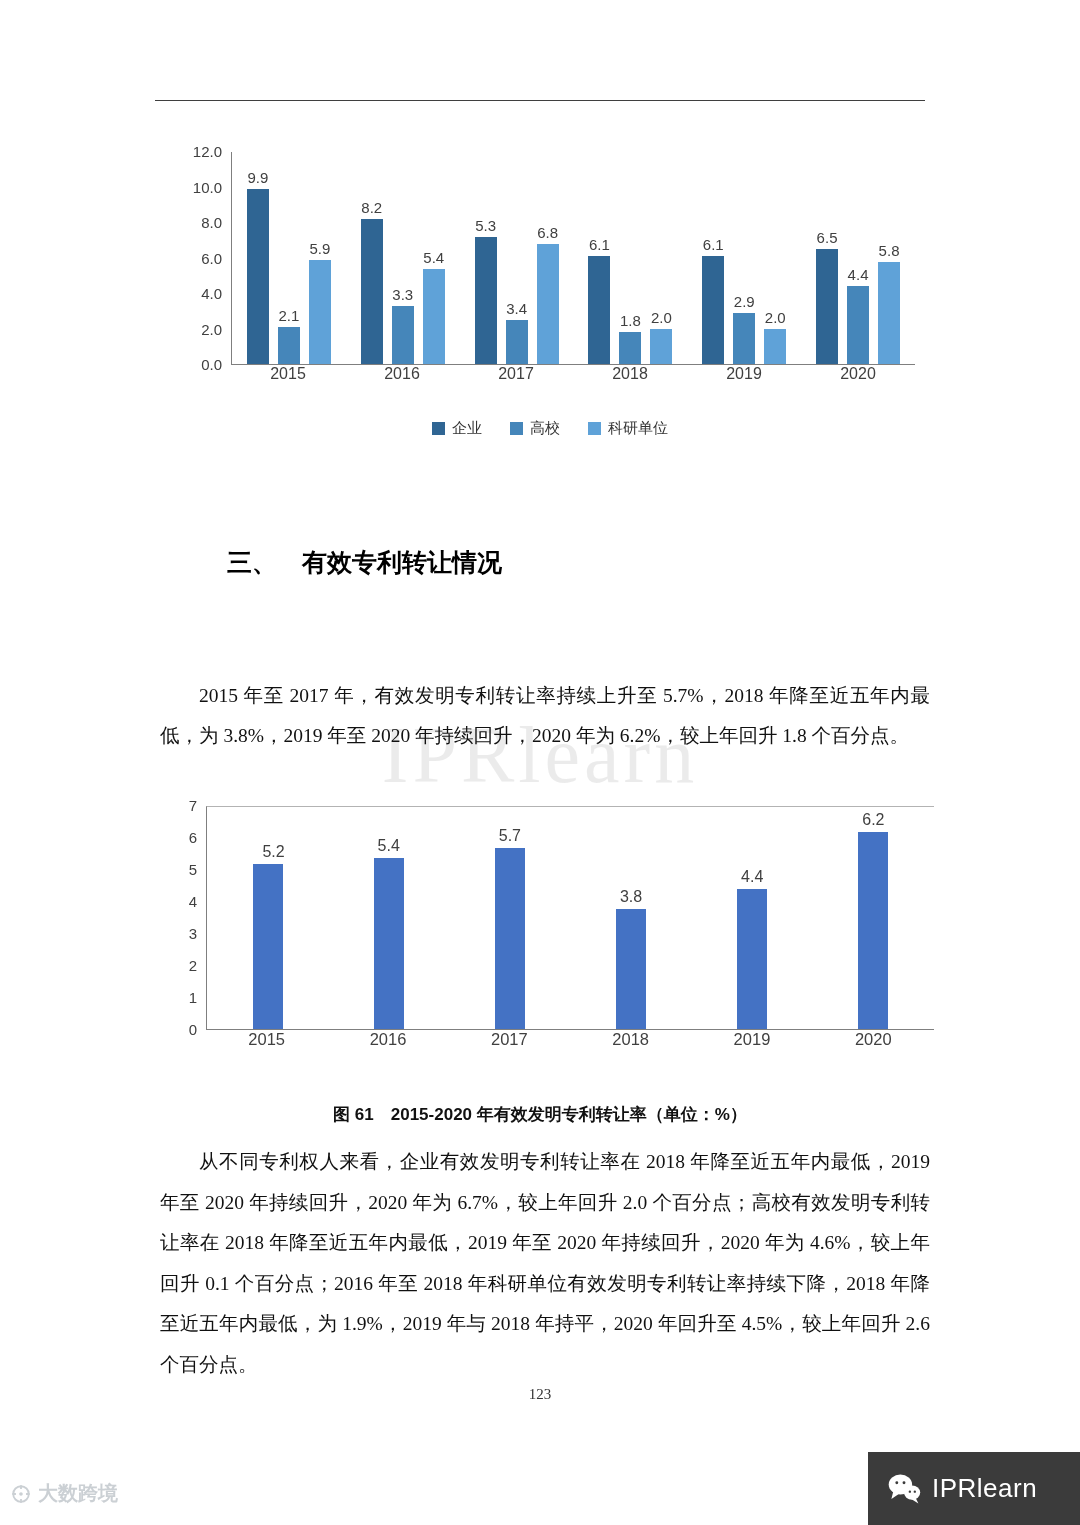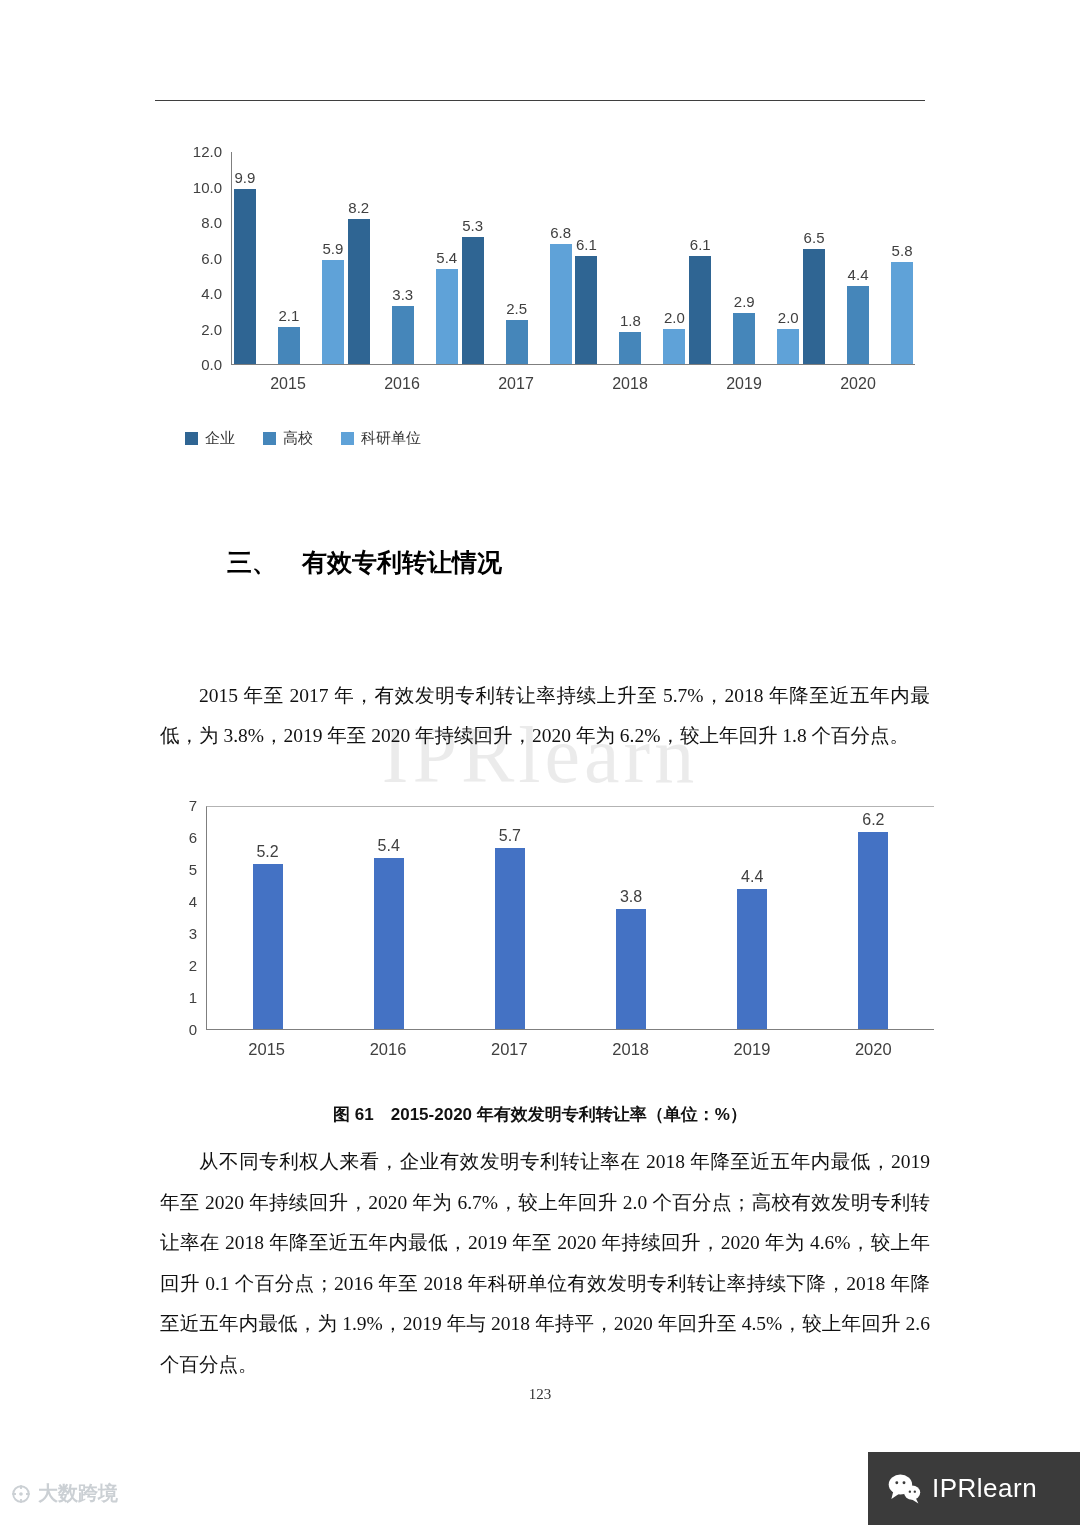--- a/index.html
+++ b/index.html
@@ -15,29 +15,29 @@
 
   
   .chart{position:absolute;}
   .chart-body{display:flex;align-items:stretch;}
   .yaxis{width:46px;display:flex;flex-direction:column;justify-content:space-between;
     align-items:flex-end;padding-right:9px;box-sizing:border-box;
     font-family:"Liberation Sans","DejaVu Sans",sans-serif;font-size:15px;color:#404040;}
   .ytick{height:0;line-height:0;}
   .plot{position:relative;flex:1;border-left:1px solid #7f7f7f;border-bottom:1px solid #7f7f7f;
     display:flex;justify-content:space-around;align-items:flex-end;box-sizing:border-box;}
-  .bar-group{display:flex;gap:22px;height:100%;}
+  .bar-group{display:flex;gap:9px;height:100%;}
   .bar-wrap{position:relative;height:100%;}
   .bar{position:absolute;bottom:0;left:0;width:100%;}
   .bar-label{position:absolute;left:50%;transform:translateX(-50%);white-space:nowrap;
     font-family:"Liberation Sans","DejaVu Sans",sans-serif;font-size:15px;color:#404040;}
-  .xaxis{display:flex;margin-top:10px;font-family:"Liberation Sans","DejaVu Sans",sans-serif;
+  .xaxis{display:flex;font-family:"Liberation Sans","DejaVu Sans",sans-serif;
     font-size:16px;color:#404040;}
   .xtick{flex:1;text-align:center;}
-  .legend{display:flex;gap:28px;margin-top:36px;
+  .legend{display:flex;justify-content:center;gap:28px;margin-top:36px;
     font-family:Liberation Mono, monospace;font-size:15px;color:#333;}
   .legend-item{display:flex;align-items:center;gap:7px;}
   .swatch{width:13px;height:13px;display:inline-block;}
 
   .chart-60{left:185px;top:152px;width:730px;}
   .chart-60 .bar-wrap{width:22px;}
   .chart-60 .xaxis{margin-left:46px;}
 
   .chart-61{left:172px;top:806px;width:762px;}
   .chart-61 .yaxis{width:34px;}
@@ -123,21 +123,21 @@
               <div class="bar-label" style="bottom: calc(45% + 3px);">5.4</div>
               <div class="bar" style="height: 45%; background: rgb(95, 162, 216);"></div>
             </div>
           </div>
           <div class="bar-group">
             <div class="bar-wrap">
               <div class="bar-label" style="bottom: calc(60% + 3px);">5.3</div>
               <div class="bar" style="height: 60%; background: rgb(47, 101, 147);"></div>
             </div>
             <div class="bar-wrap">
-              <div class="bar-label" style="bottom: calc(20.8333% + 3px);">2.5</div>
+              <div class="bar-label" style="bottom: calc(20.8333% + 3px);">3.4</div>
               <div class="bar" style="height: 20.8333%; background: rgb(69, 134, 186);"></div>
             </div>
             <div class="bar-wrap">
               <div class="bar-label" style="bottom: calc(56.6667% + 3px);">6.8</div>
               <div class="bar" style="height: 56.6667%; background: rgb(95, 162, 216);"></div>
             </div>
           </div>
           <div class="bar-group">
             <div class="bar-wrap">
               <div class="bar-label" style="bottom: calc(50.8333% + 3px);">6.1</div>
@@ -221,21 +221,21 @@
           <div class="ytick">5</div>
           <div class="ytick">4</div>
           <div class="ytick">3</div>
           <div class="ytick">2</div>
           <div class="ytick">1</div>
           <div class="ytick">0</div>
         </div>
       <div class="plot">
           <div class="bar-group">
             <div class="bar-wrap">
-              <div class="bar-label" style="bottom: calc(74.2857% + 3px);">5.2</div>
+              <div class="bar-label" style="bottom: calc(74.2857% + 3px); margin-left: 6px;">5.2</div>
               <div class="bar" style="height: 74.2857%; background: rgb(68, 114, 196);"></div>
             </div>
           </div>
           <div class="bar-group">
             <div class="bar-wrap">
               <div class="bar-label" style="bottom: calc(77.1429% + 3px);">5.4</div>
               <div class="bar" style="height: 77.1429%; background: rgb(68, 114, 196);"></div>
             </div>
           </div>
           <div class="bar-group">

